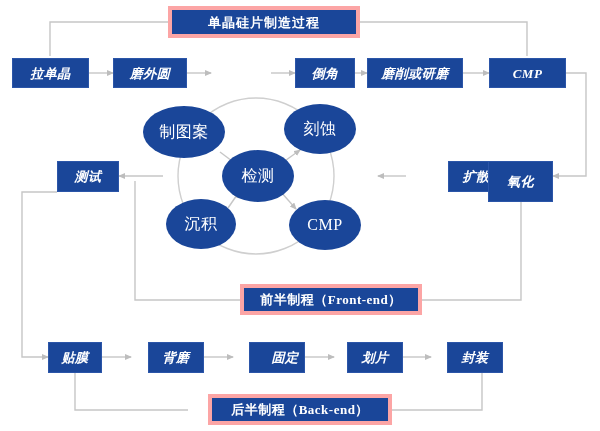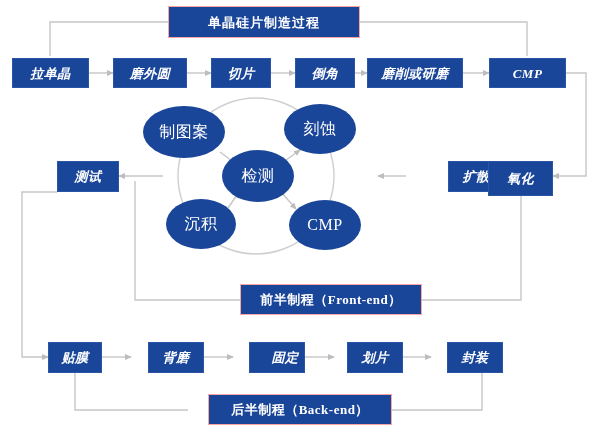--- a/index.html
+++ b/index.html
@@ -11,21 +11,21 @@
     background:#1a4699;
     color:#ffffff;
     display:flex;align-items:center;justify-content:center;
     text-align:center;
     box-sizing:border-box;
     line-height:1;
     letter-spacing:0.5px;
     white-space:nowrap;
   }
   .box{border:1px solid #2b55a8;font-size:13px;font-weight:700;font-style:italic;}
-  .banner{border:1px solid #fca5a5;font-size:13px;font-weight:700;letter-spacing:1px;}
+  .banner{border:4px solid #fca5a5;font-size:13px;font-weight:700;letter-spacing:1px;}
   .ellipse{border-radius:50%;font-size:16px;font-weight:400;border:none;}
   .latin{font-family:"Liberation Serif","DejaVu Serif",serif;letter-spacing:0.5px;}
 </style>
 </head>
 <body>
 
 <div id="stage">
 
   <svg id="wires" viewBox="0 0 600 431">
     <defs>
@@ -87,37 +87,34 @@
   <div class="node banner latin" style="left:188px;top:394px;width:184px;height:31px;margin-left:20px;">
     <span>后半制程（Back-end）</span>
   </div>
 
   <div class="node box" style="left:12px;top:58px;width:77px;height:30px;">
     <span>拉单晶</span>
   </div>
   <div class="node box" style="left:113px;top:58px;width:74px;height:30px;">
     <span>磨外圆</span>
   </div>
-  <div class="node box" style="left:211px;top:58px;width:60px;height:30px;">
-    <span>切片</span>
-  </div>
   <div class="node box" style="left:295px;top:58px;width:60px;height:30px;">
     <span>倒角</span>
   </div>
   <div class="node box" style="left:367px;top:58px;width:96px;height:30px;">
     <span>磨削或研磨</span>
   </div>
   <div class="node box latin" style="left:489px;top:58px;width:77px;height:30px;">
     <span>CMP</span>
   </div>
 
   <div class="node box" style="left:406px;top:161px;width:56px;height:31px;margin-left:42px;">
     <span>扩散</span>
   </div>
-  <div class="node box" style="left:488px;top:161px;width:65px;height:35px;">
+  <div class="node box" style="left:488px;top:161px;width:65px;height:41px;">
     <span>氧化</span>
   </div>
 
   <div class="node box" style="left:57px;top:161px;width:62px;height:31px;">
     <span>测试</span>
   </div>
 
   <div class="node ellipse" style="left:143px;top:106px;width:82px;height:52px;">
     <span>制图案</span>
   </div>

